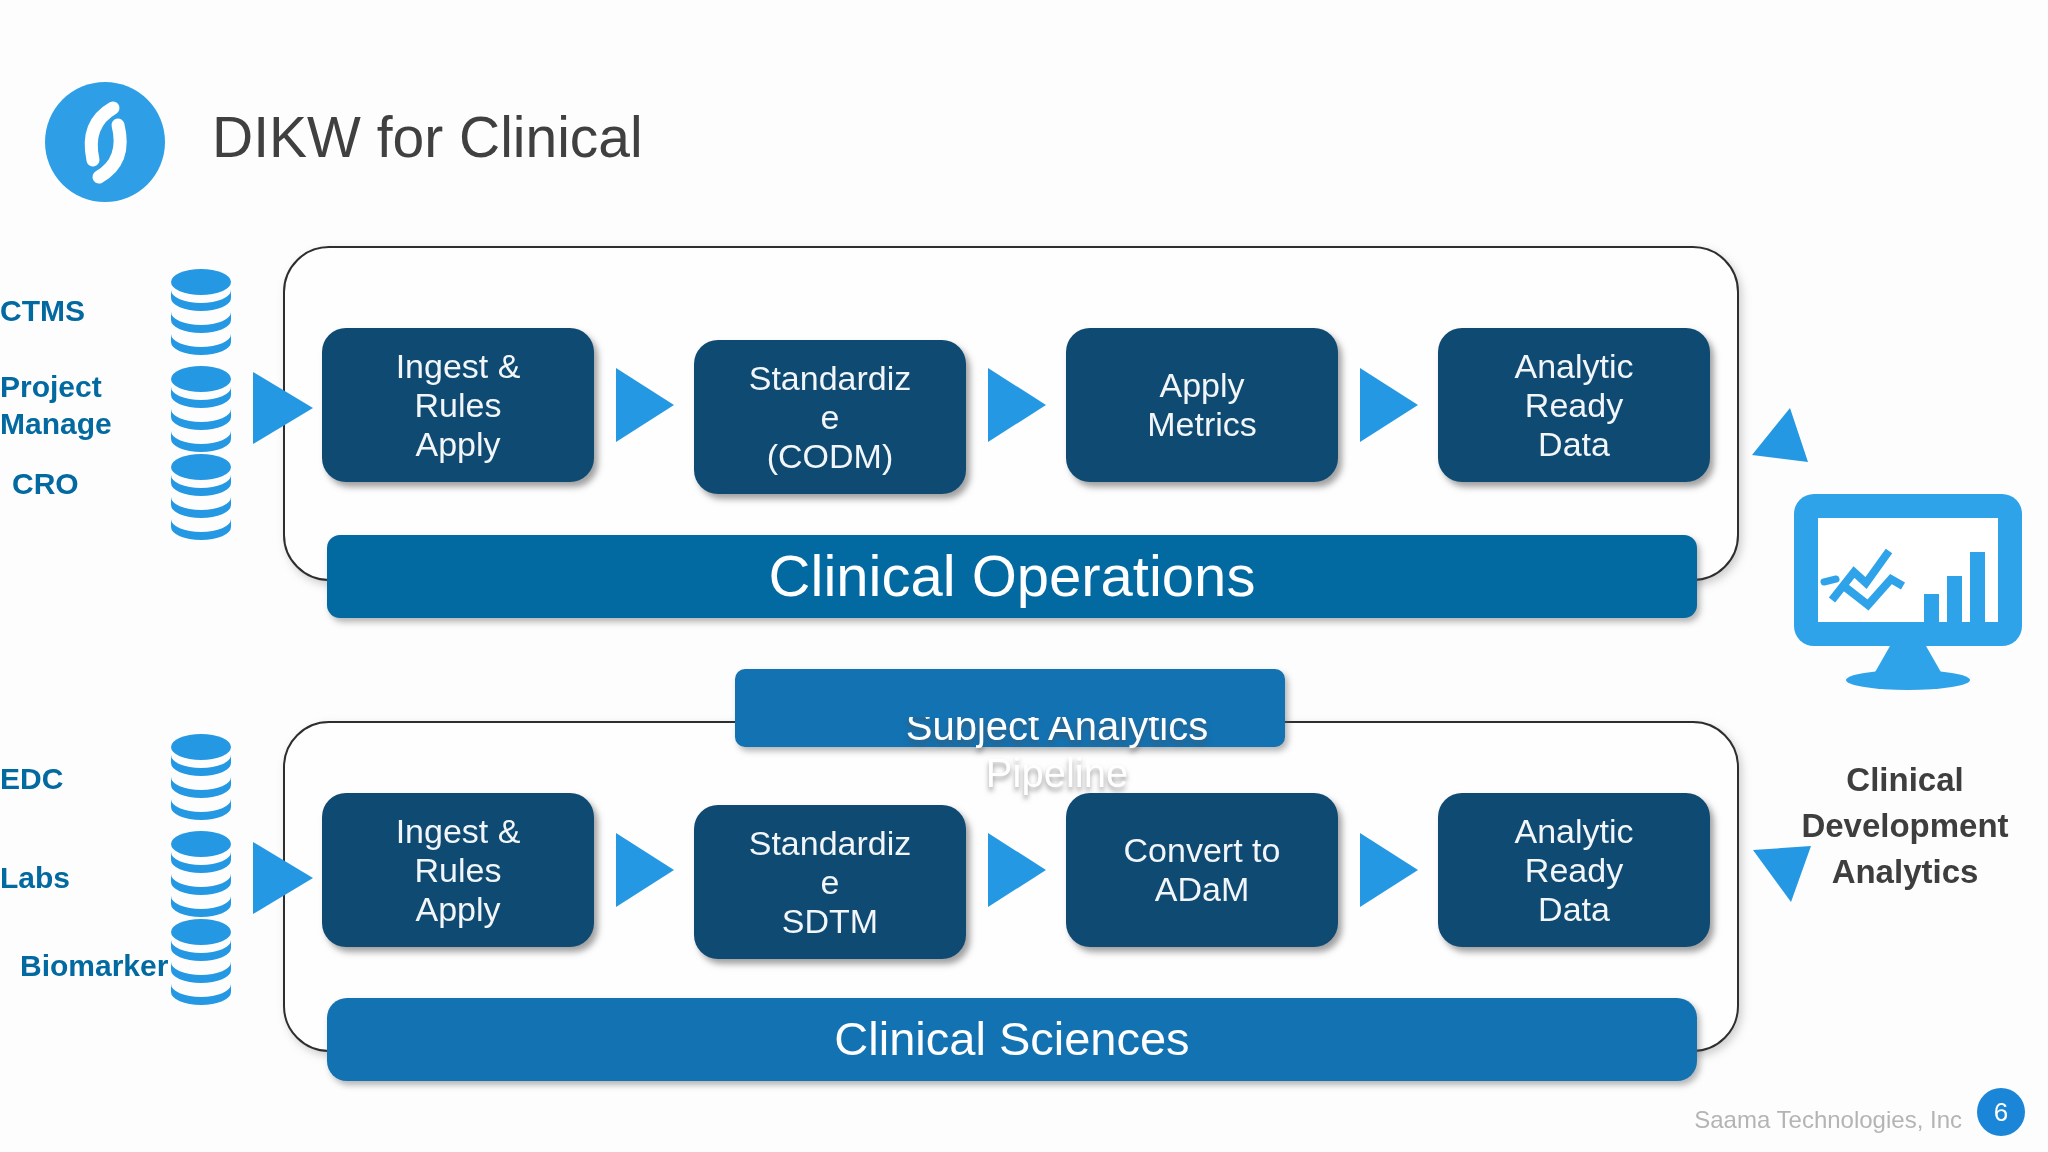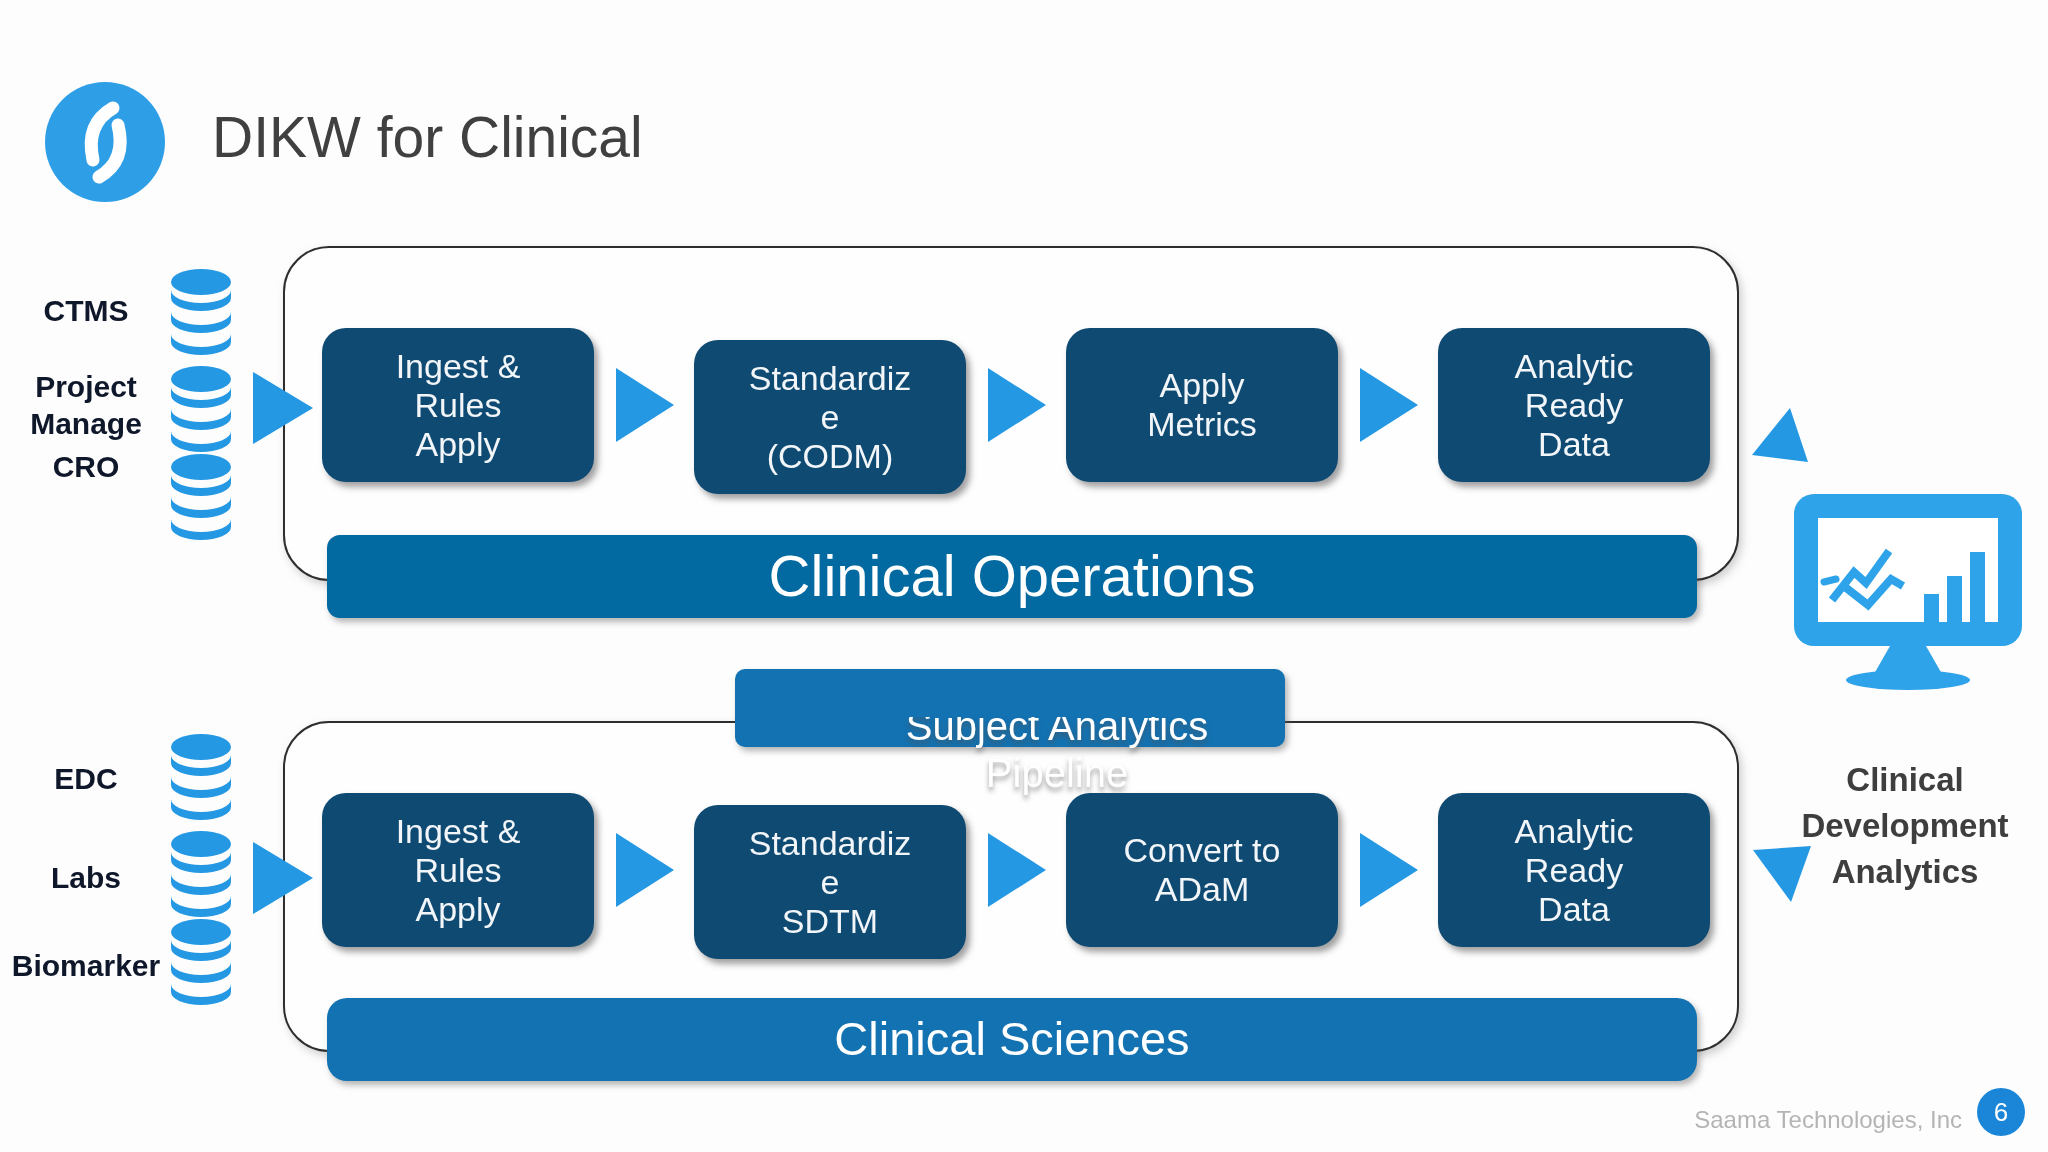--- a/index.html
+++ b/index.html
@@ -35,22 +35,22 @@
   .step{width:272px;height:154px;background:#0f4a73;border-radius:24px;color:#f2f6f9;
         display:flex;align-items:center;justify-content:center;text-align:center;
         font-size:34px;line-height:39px;box-shadow:4px 5px 6px rgba(70,70,70,.5);}
   .r1{top:328px;} .r2{top:793px;}
   .c1{left:322px;} .c2{left:694px;margin-top:12px;} .c3{left:1066px;} .c4{left:1438px;}
   .a1{left:616px;} .a2{left:988px;} .a3{left:1360px;}
   .ar1{top:368px;} .ar2{top:833px;}
   .entry1{left:253px;top:372px;} .entry2{left:253px;top:842px;}
 
   
-  .src-label{left:0;width:172px;text-align:center;font-size:30px;font-weight:600;
-             color:#0f172a;line-height:37px;}
+  .src-label{left:0;width:172px;text-align:left;font-size:30px;font-weight:600;
+             color:#0369a1;line-height:37px;}
   .db{left:168px;}
 
   
   .cda-label{left:1764px;top:712px;width:282px;text-align:center;font-size:33px;
              font-weight:600;color:#3e3e3e;line-height:46px;margin-top:45px;}
 
   
   .footer-company{right:86px;top:1106px;font-size:24px;color:#b4b4b4;}
   .page-badge{left:1977px;top:1088px;width:48px;height:48px;border-radius:50%;
               background:#1b86d8;color:#fff;font-size:26px;text-align:center;line-height:48px;}
@@ -66,21 +66,21 @@
     <path d="M56 97 Q84 81 75 45" stroke="#ffffff" stroke-width="13" fill="none" stroke-linecap="round"></path>
   </svg>
 
   <div class="abs page-title">DIKW for Clinical</div>
 
   <div class="abs frame frame1"></div>
 
   <div class="abs src-label ml" style="top:292px;">CTMS</div>
   <div class="abs src-label ml" style="top:368px;">Project
 Manage</div>
-  <div class="abs src-label ml" style="top:448px;">CRO</div>
+  <div class="abs src-label ml" style="top:465px;padding-left:12px;">CRO</div>
 
   <svg class="abs db" style="top:268px;" width="66" height="88" viewBox="0 0 66 88">
     <g fill="#2598e4">
         <ellipse cx="33" cy="14" rx="30" ry="13"></ellipse>
     <path d="M3 22 v8 a30 13 0 0 0 60 0 v-8 a30 13 0 0 1 -60 0 z"></path>
     <path d="M3 44 v8 a30 13 0 0 0 60 0 v-8 a30 13 0 0 1 -60 0 z"></path>
     <path d="M3 66 v8 a30 13 0 0 0 60 0 v-8 a30 13 0 0 1 -60 0 z"></path>
       </g>
   </svg>
   <svg class="abs db" style="top:365px;" width="66" height="88" viewBox="0 0 66 88">
@@ -134,21 +134,21 @@
 
   <div class="abs frame frame2"></div>
   <div class="abs banner banner-top2"></div>
   <div class="abs banner2-clip">
     <div class="banner2-text ml">Subject Analytics
 Pipeline</div>
   </div>
 
   <div class="abs src-label ml" style="top:760px;">EDC</div>
   <div class="abs src-label ml" style="top:859px;">Labs</div>
-  <div class="abs src-label ml" style="top:947px;">Biomarker</div>
+  <div class="abs src-label ml" style="top:947px;margin-left:20px;">Biomarker</div>
 
   <svg class="abs db" style="top:733px;" width="66" height="88" viewBox="0 0 66 88">
     <g fill="#2598e4">
         <ellipse cx="33" cy="14" rx="30" ry="13"></ellipse>
     <path d="M3 22 v8 a30 13 0 0 0 60 0 v-8 a30 13 0 0 1 -60 0 z"></path>
     <path d="M3 44 v8 a30 13 0 0 0 60 0 v-8 a30 13 0 0 1 -60 0 z"></path>
     <path d="M3 66 v8 a30 13 0 0 0 60 0 v-8 a30 13 0 0 1 -60 0 z"></path>
       </g>
   </svg>
   <svg class="abs db" style="top:830px;" width="66" height="88" viewBox="0 0 66 88">

